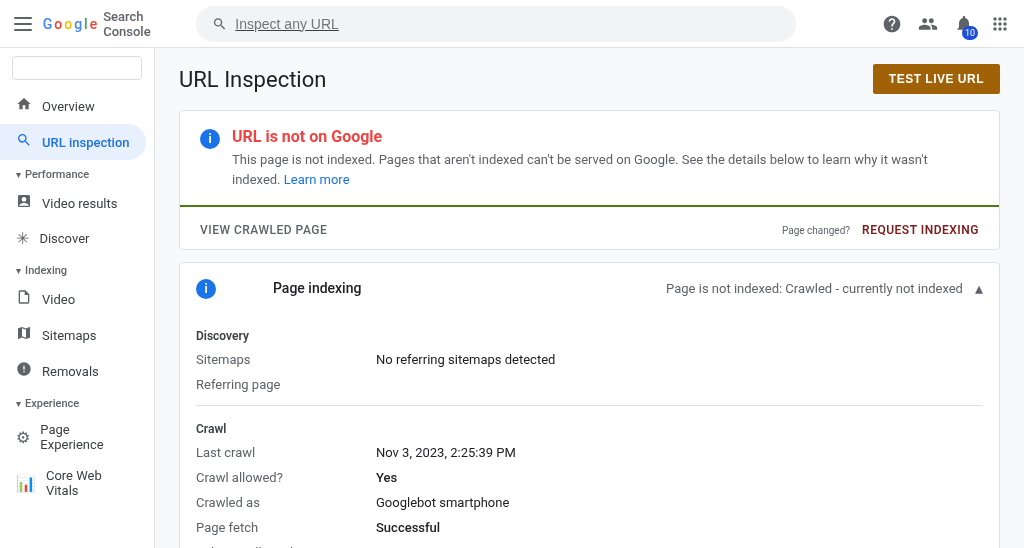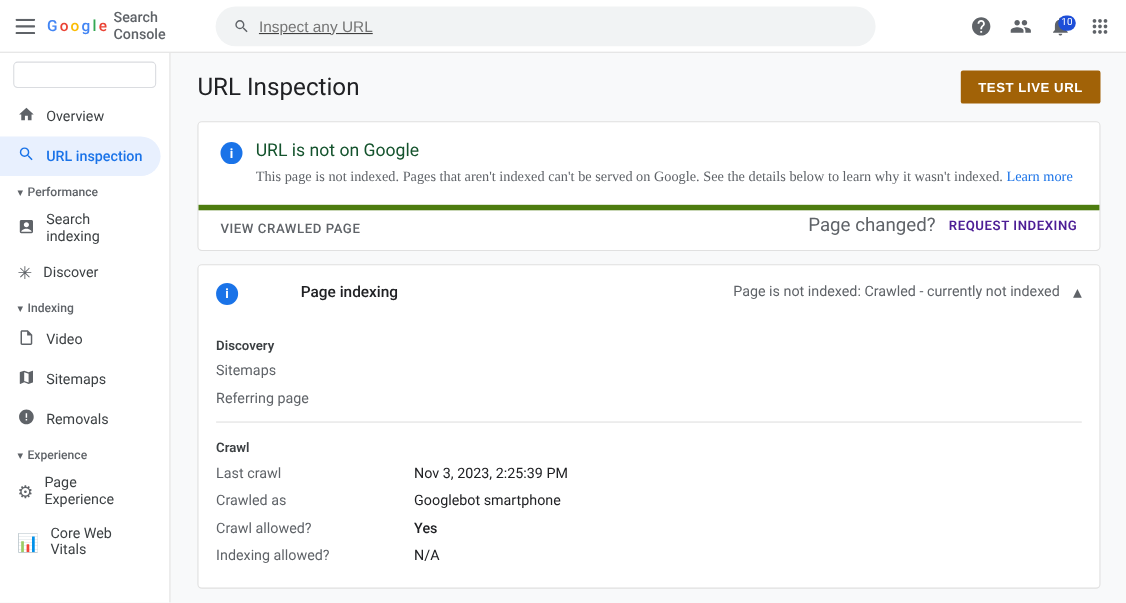--- a/index.html
+++ b/index.html
@@ -14,21 +14,21 @@
     .g-red { color: #ea4335; }
     .g-yellow { color: #fbbc04; }
     .g-green { color: #34a853; }
     .g-blue2 { color: #4285f4; }
     .g-red2 { color: #ea4335; }
     .logo-text { color: #5f6368; font-size: 13px; margin-left: 4px; }
     .search-bar { flex: 1; display: flex; align-items: center; background: #f1f3f4; border-radius: 24px; padding: 0 16px; height: 36px; gap: 8px; max-width: 600px; }
     .search-bar input { border: none; background: transparent; outline: none; font-size: 14px; width: 100%; color: #404040; text-decoration: underline; }
     .topbar-icons { display: flex; align-items: center; gap: 4px; margin-left: auto; }
     .icon-btn { width: 32px; height: 32px; display: flex; align-items: center; justify-content: center; border-radius: 50%; cursor: pointer; color: #5f6368; font-size: 16px; position: relative; }
-    .notif-badge { position: absolute; top: 6px; right: 2px; background: #1d4ed8; color: white; font-size: 9px; border-radius: 8px; padding: 0 3px; min-width: 14px; height: 14px; display: flex; align-items: center; justify-content: center; }
+    .notif-badge { position: absolute; top: 18px; right: 2px; background: #1d4ed8; color: white; font-size: 9px; border-radius: 8px; padding: 0 3px; min-width: 14px; height: 14px; display: flex; align-items: center; justify-content: center; }
 
     
     .main-layout { display: flex; flex: 1; overflow: hidden; }
 
     
     .sidebar { width: 155px; flex-shrink: 0; background: #fff; overflow-y: auto; padding-bottom: 16px; border-right: 1px solid #e0e0e0; }
     .sidebar-search { padding: 8px 12px; }
     .sidebar-search-box { border: 1px solid #dadce0; border-radius: 4px; padding: 4px 8px; width: 100%; font-size: 12px; outline: none; }
     .sidebar-item { display: flex; align-items: center; gap: 10px; padding: 8px 16px; cursor: pointer; color: #3c4043; font-size: 13px; border-radius: 0 24px 24px 0; margin-right: 8px; }
     .sidebar-item.active { background: #e8f0fe; color: #1a73e8; font-weight: 500; }
@@ -40,29 +40,29 @@
     
     .content { flex: 1; overflow-y: auto; padding: 16px 24px; }
     .page-header { display: flex; align-items: center; justify-content: space-between; margin-bottom: 16px; }
     .page-title { font-size: 22px; color: #202124; font-weight: 400; }
     .test-live-btn { background: #a16207; color: #fff; border: none; padding: 8px 16px; font-size: 12px; font-weight: 600; cursor: pointer; letter-spacing: 0.5px; border-radius: 2px; }
 
     
     .alert-card { background: #fff; border: 1px solid #e0e0e0; border-radius: 4px; margin-bottom: 12px; }
     .alert-header { display: flex; align-items: flex-start; gap: 12px; padding: 16px 20px 8px; }
     .info-icon { width: 20px; height: 20px; border-radius: 50%; background: #1a73e8; color: white; display: flex; align-items: center; justify-content: center; font-size: 12px; font-weight: bold; flex-shrink: 0; margin-top: 2px; }
-    .alert-title { font-size: 16px; color: #14532d; font-weight: 400; }
-    .alert-desc { font-size: 13px; color: #5f6368; line-height: 1.5; margin-top: 4px; font-family: Liberation Serif, serif; }
+    .alert-title { font-size: 16px; color: #ef4444; font-weight: 700; }
+    .alert-desc { font-size: 13px; color: #5f6368; line-height: 1.5; margin-top: 4px; }
     .alert-desc a { color: #1a73e8; text-decoration: none; }
-    .alert-actions { display: flex; align-items: flex-end; justify-content: space-between; padding: 4px 20px 12px; border-top: 5px solid #4d7c0f; margin-top: 8px; }
+    .alert-actions { display: flex; align-items: flex-start; justify-content: space-between; padding: 16px 20px 12px; border-top: 2px solid #4d7c0f; margin-top: 8px; }
     .alert-action-left { display: flex; gap: 16px; }
     .alert-action-right { display: flex; align-items: center; gap: 12px; }
     .action-link { font-size: 12px; color: #5f6368; font-weight: 500; cursor: pointer; letter-spacing: 0.5px; text-transform: uppercase; }
-    .action-link-blue { font-size: 12px; color: #4c1d95; font-weight: 600; cursor: pointer; letter-spacing: 0.5px; text-transform: uppercase; }
-    .page-changed-text { font-size: 17px; color: #5f6368; }
+    .action-link-blue { font-size: 12px; color: #7f1d1d; font-weight: 600; cursor: pointer; letter-spacing: 0.5px; text-transform: uppercase; }
+    .page-changed-text { font-size: 10px; color: #5f6368; }
 
     
     .detail-card { background: #fff; border: 1px solid #e0e0e0; border-radius: 4px; }
     .detail-header { display: flex; align-items: center; justify-content: space-between; padding: 14px 16px; cursor: pointer; }
     .detail-header-left { display: flex; align-items: center; gap: 12px; }
     .detail-title { font-size: 14px; font-weight: 500; color: #202124; margin-left: 45px; }
     .detail-status { font-size: 13px; color: #5f6368; }
     .chevron-up { font-size: 16px; color: #5f6368; }
     .detail-body { padding: 8px 16px 16px; }
     .section-header { font-size: 12px; font-weight: 600; color: #3c4043; padding: 8px 0 4px; }
@@ -152,21 +152,21 @@
     <div class="sidebar-section">
       <span class="chevron">▾</span>
       <span>Performance</span>
     </div>
     <div class="sidebar-item">
       <span class="s-icon">
         <svg width="16" height="16" viewBox="0 0 24 24" fill="currentColor">
             <path d="M19 3H5c-1.1 0-2 .9-2 2v14c0 1.1.9 2 2 2h14c1.1 0 2-.9 2-2V5c0-1.1-.9-2-2-2zm-7 3c1.93 0 3.5 1.57 3.5 3.5S13.93 13 12 13s-3.5-1.57-3.5-3.5S10.07 6 12 6zm7 13H5v-.23c0-.62.28-1.2.76-1.58C7.47 15.82 9.64 15 12 15s4.53.82 6.24 2.19c.48.38.76.97.76 1.58V19z"></path>
           </svg>
       </span>
-      <span>Search indexing</span>
+      <span>Video results</span>
     </div>
     <div class="sidebar-item">
       <span class="s-icon">✳</span>
       <span>Discover</span>
     </div>
 
     <div class="sidebar-section">
       <span class="chevron">▾</span>
       <span>Indexing</span>
     </div>
@@ -254,40 +254,45 @@
           <span class="detail-status">Page is not indexed: Crawled - currently not indexed</span>
           <span class="chevron-up">▴</span>
         </div>
       </div>
 
       <div class="detail-body">
 
         <div class="section-header">Discovery</div>
         <div class="detail-row">
           <span class="detail-label">Sitemaps</span>
+          <span class="detail-value">No referring sitemaps detected</span>
         </div>
         <div class="detail-row">
           <span class="detail-label">Referring page</span>
           <span class="detail-value"></span>
         </div>
 
         <hr class="divider">
 
         <div class="section-header">Crawl</div>
         <div class="detail-row">
           <span class="detail-label">Last crawl</span>
           <span class="detail-value">Nov 3, 2023, 2:25:39 PM</span>
         </div>
         <div class="detail-row">
+          <span class="detail-label">Crawl allowed?</span>
+          <span class="detail-value bold">Yes</span>
+        </div>
+        <div class="detail-row">
           <span class="detail-label">Crawled as</span>
           <span class="detail-value">Googlebot smartphone</span>
         </div>
         <div class="detail-row">
-          <span class="detail-label">Crawl allowed?</span>
-          <span class="detail-value bold">Yes</span>
+          <span class="detail-label">Page fetch</span>
+          <span class="detail-value bold">Successful</span>
         </div>
         <div class="detail-row">
           <span class="detail-label">Indexing allowed?</span>
           <span class="detail-value">N/A</span>
         </div>
 
       </div>
     </div>
   </div>
 </div>

